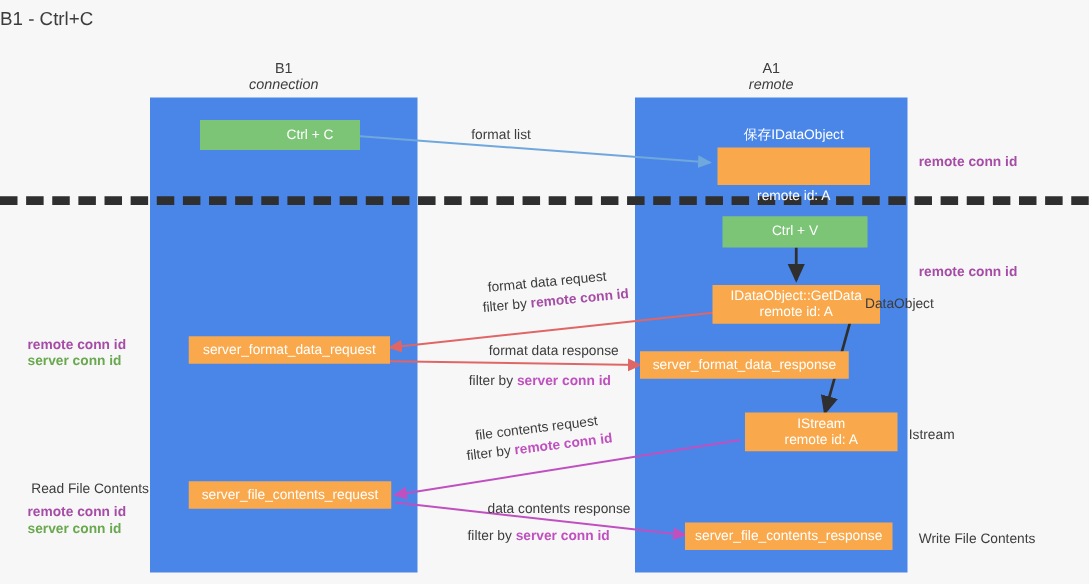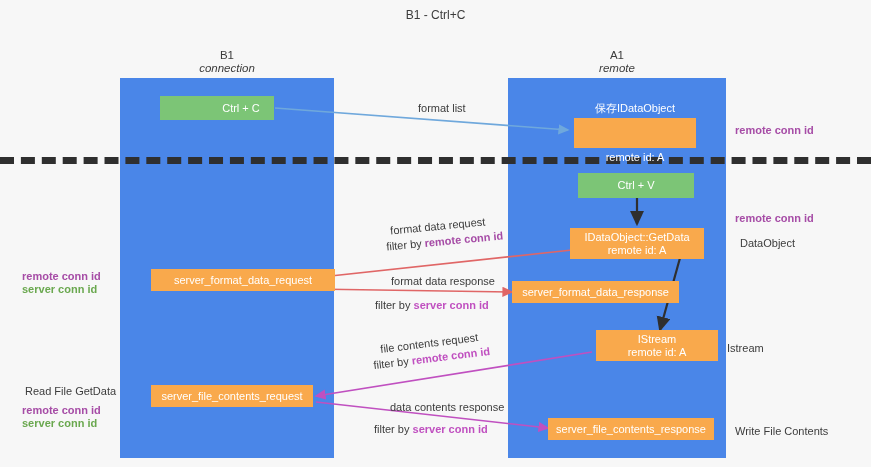--- a/index.html
+++ b/index.html
@@ -12,22 +12,22 @@
   }
   #stage{position:absolute;left:0;top:0;width:871px;height:467px;}
   .lane{position:absolute;background:#4a86e8;}
   .lane-b1{left:120px;top:78px;width:214px;height:380px;}
   .lane-a1{left:508px;top:78px;width:218px;height:380px;}
 
   .hdr{position:absolute;text-align:center;color:#3c3c3c;font-size:11.5px;line-height:13px;}
   .hdr .l1{display:block;}
   .hdr .l2{display:block;font-style:italic;}
 
-  .title{position:absolute;left:0;top:6px;width:871px;text-align:center;
-         font-size:12px;color:#3c3c3c;line-height:19px;}
+  .title{position:absolute;left:0;top:6px;width:871px;text-align:left;
+         font-size:15px;color:#3c3c3c;line-height:19px;}
 
   .box{position:absolute;box-sizing:border-box;display:flex;flex-direction:column;
        align-items:center;justify-content:center;text-align:center;color:#ffffff;
        font-size:11px;line-height:13px;}
   .box.green{background:#7cc576;}
   .box.orange{background:#f9a94c;}
   .box .l2{display:block;}
 
   .lbl{position:absolute;font-size:11px;color:#3c3c3c;line-height:14px;white-space:nowrap;}
   .lbl.purple{color:#a64ca6;font-weight:bold;}
@@ -85,21 +85,21 @@
 
     <path d="M680,258 L660,330" stroke="#2f2f2f" stroke-width="2.2" fill="none" marker-end="url(#ar-dark)"></path>
 
     <path d="M592,352 L316,396" stroke="#c050c0" stroke-width="1.6" fill="none" marker-end="url(#ar-mag)"></path>
 
     <path d="M316,402 L548,428" stroke="#c050c0" stroke-width="1.6" fill="none" marker-end="url(#ar-mag)"></path>
   </svg>
 
   <div class="dashline"></div>
 
-  <div class="box green" style="left:160px;top:96px;width:114px;height:24px;padding-left:48px;">
+  <div class="box green" style="left:160px;top:96px;width:128px;height:24px;padding-left:48px;">
     <span>Ctrl + C</span>
   </div>
 
   <div class="box orange" style="left:574px;top:118px;width:122px;height:30px;gap:36px;">
     <span>保存IDataObject</span>
     <span class="l2">remote id: A</span>
   </div>
 
   <div class="box green" style="left:578px;top:173px;width:116px;height:25px;">
     <span>Ctrl + V</span>
@@ -108,37 +108,37 @@
   <div class="box orange" style="left:570px;top:228px;width:134px;height:31px;">
     <span>IDataObject::GetData</span>
     <span class="l2">remote id: A</span>
   </div>
 
   <div class="box orange" style="left:596px;top:330px;width:122px;height:31px;">
     <span>IStream</span>
     <span class="l2">remote id: A</span>
   </div>
 
-  <div class="box orange" style="left:151px;top:269px;width:184px;height:22px;">
+  <div class="box orange" style="left:151px;top:269px;width:161px;height:22px;">
     <span>server_format_data_request</span>
   </div>
 
   <div class="box orange" style="left:512px;top:281px;width:167px;height:22px;">
     <span>server_format_data_response</span>
   </div>
 
   <div class="box orange" style="left:548px;top:418px;width:166px;height:22px;">
     <span>server_file_contents_response</span>
   </div>
 
   <div class="box orange" style="left:151px;top:385px;width:162px;height:22px;">
     <span>server_file_contents_request</span>
   </div>
 
-  <div class="lbl" style="left:418px;top:101px;">format list</div>
+  <div class="lbl" style="left:377px;top:101px;">format list</div>
 
   <div class="lbl" style="left:390px;top:219px;transform:rotate(-5.5deg);">format data request</div>
   <div class="lbl" style="left:386px;top:234px;transform:rotate(-5.5deg);">
     <span>filter by </span><span class="purple">remote conn id</span>
   </div>
 
   <div class="lbl" style="left:391px;top:274px;">format data response</div>
   <div class="lbl" style="left:375px;top:298px;">
     <span>filter by </span><span class="magenta">server conn id</span>
   </div>
@@ -148,24 +148,24 @@
     <span>filter by </span><span class="magenta">remote conn id</span>
   </div>
 
   <div class="lbl" style="left:390px;top:400px;">data contents response</div>
   <div class="lbl" style="left:374px;top:422px;">
     <span>filter by </span><span class="magenta">server conn id</span>
   </div>
 
   <div class="lbl purple" style="left:735px;top:123px;">remote conn id</div>
   <div class="lbl purple" style="left:735px;top:211px;">remote conn id</div>
-  <div class="lbl" style="left:740px;top:236px;">DataObject</div>
+  <div class="lbl" style="left:692px;top:236px;">DataObject</div>
   <div class="lbl" style="left:727px;top:341px;">Istream</div>
   <div class="lbl" style="left:735px;top:424px;">Write File Contents</div>
 
   <div class="lbl purple" style="left:22px;top:269px;">remote conn id</div>
   <div class="lbl green-t" style="left:22px;top:282px;">server conn id</div>
 
-  <div class="lbl" style="left:25px;top:384px;">Read File GetData</div>
+  <div class="lbl" style="left:25px;top:384px;">Read File Contents</div>
   <div class="lbl purple" style="left:22px;top:403px;">remote conn id</div>
   <div class="lbl green-t" style="left:22px;top:416px;">server conn id</div>
 
 </div>
 
 </body></html>

